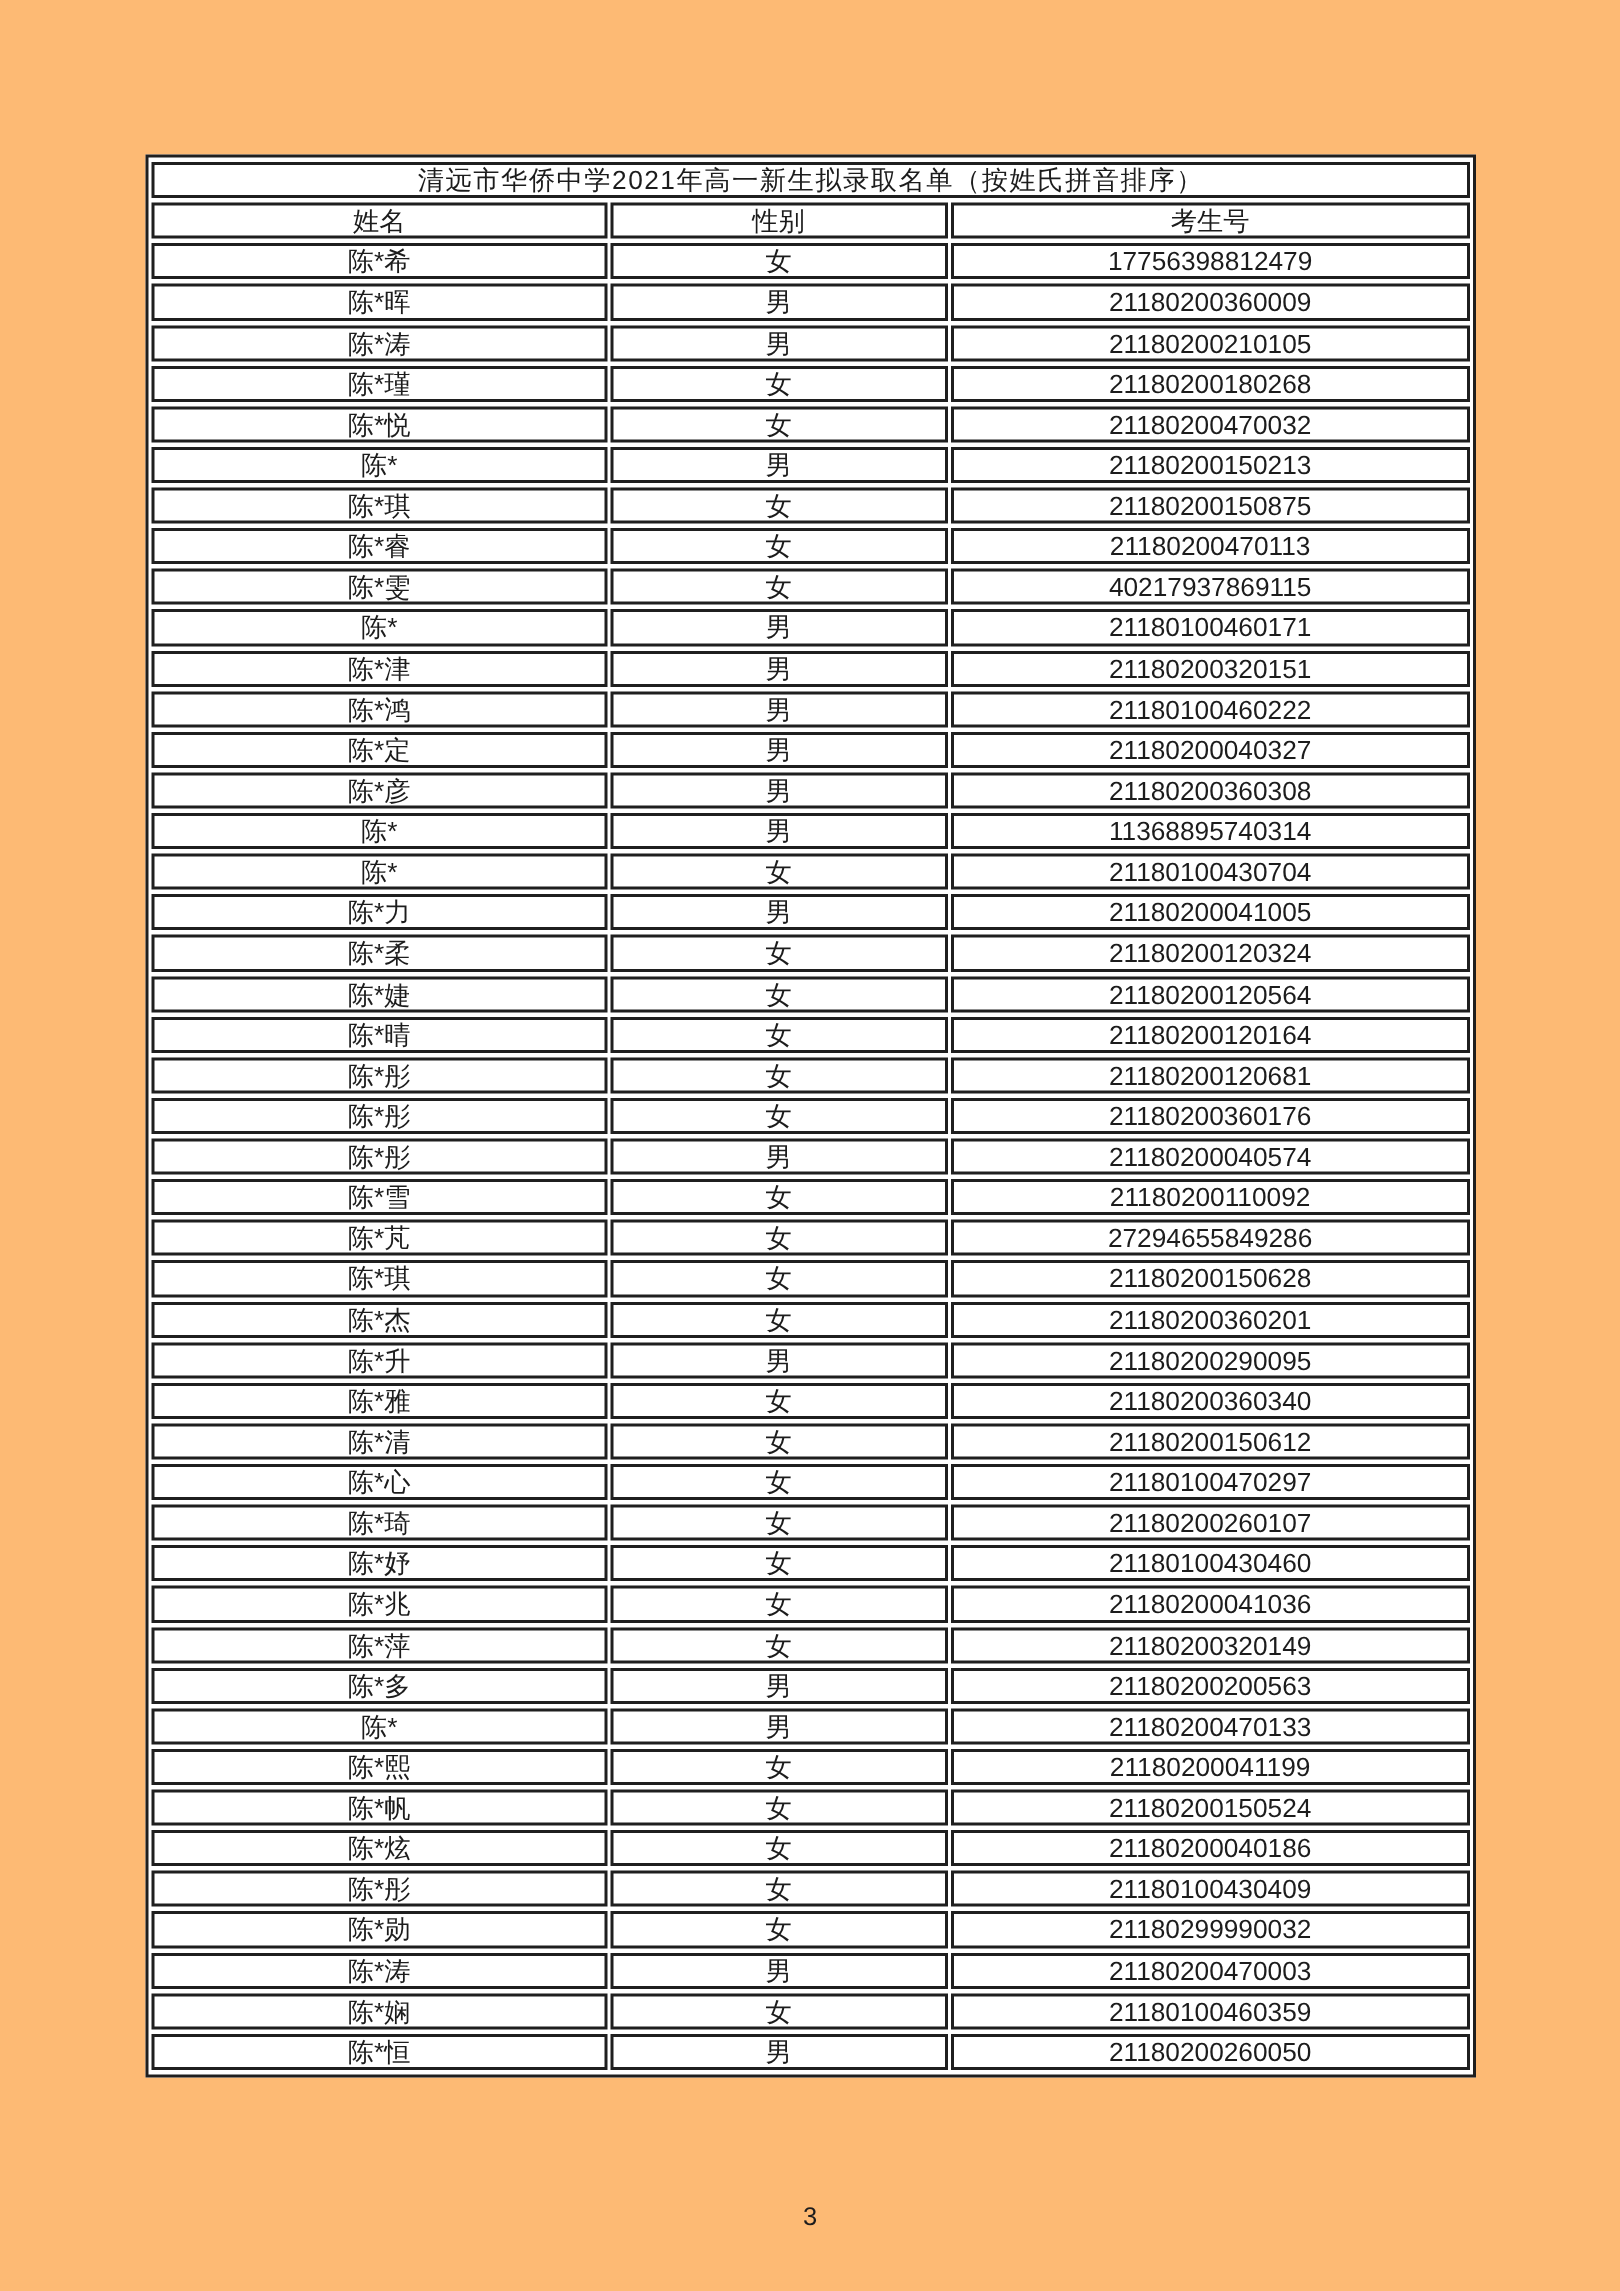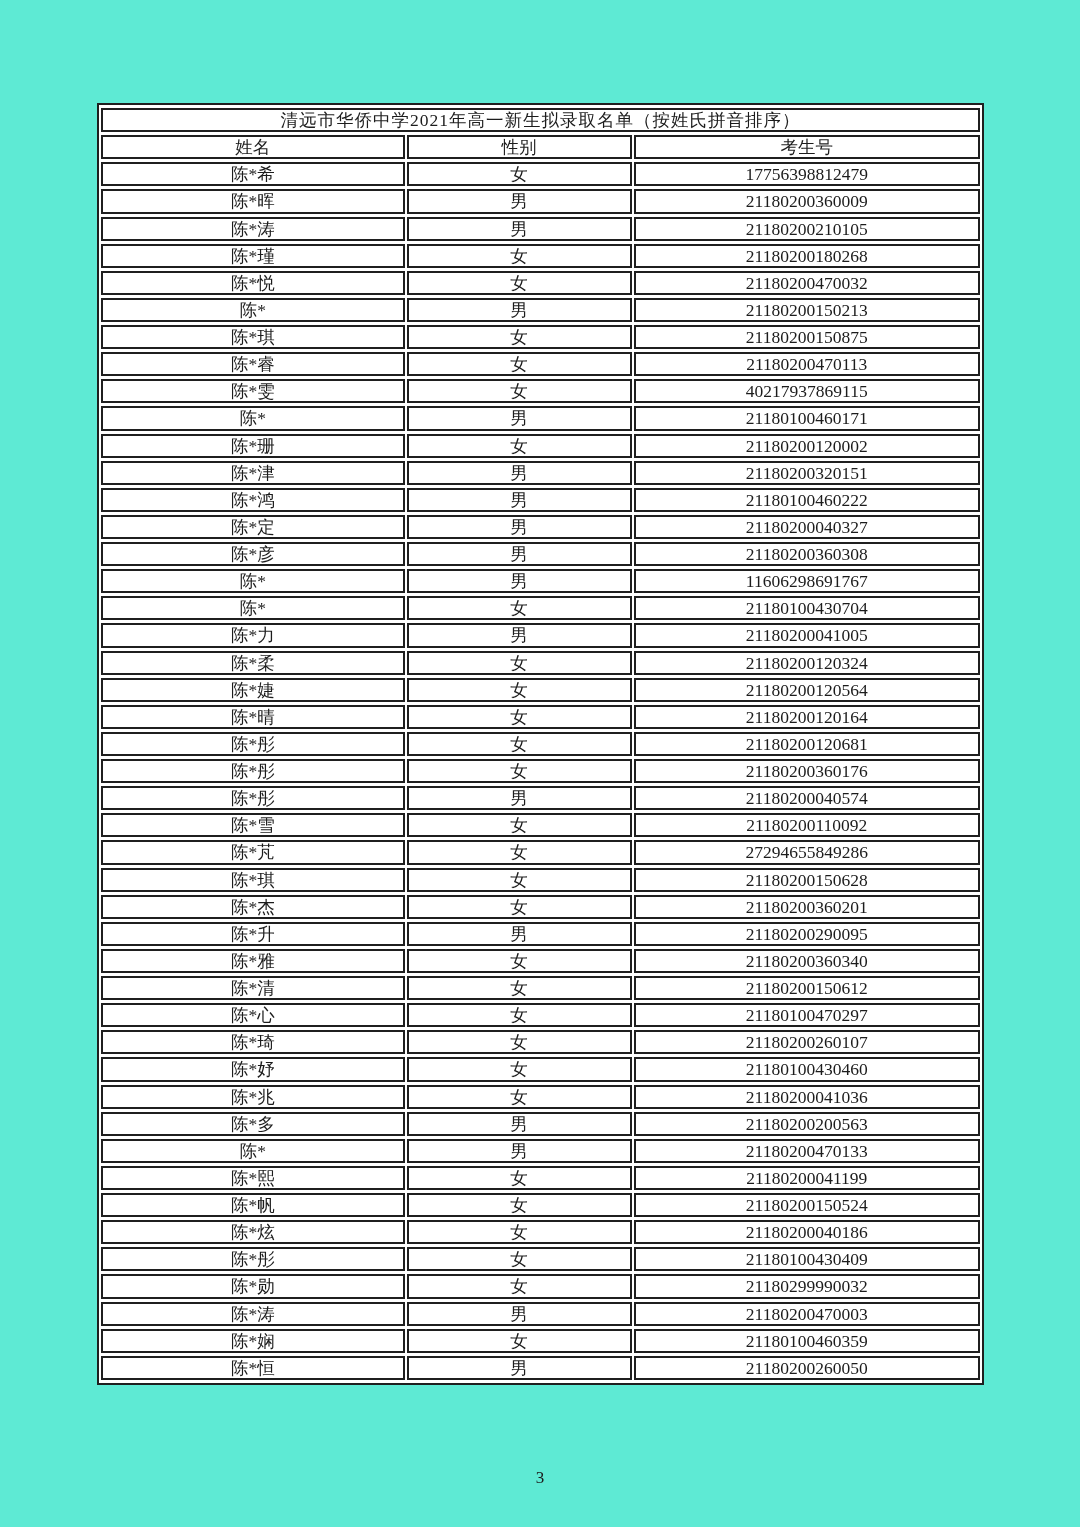--- a/index.html
+++ b/index.html
@@ -4,22 +4,22 @@
 <style>
   html, body {
     margin: 0;
     padding: 0;
     background: #ffffff;
   }
   .page {
     position: relative;
     width: 1080px;
     height: 1527px;
-    background: #5eead4;
-    font-family: Liberation Serif, serif;
+    background: #fdba74;
+    font-family: Liberation Sans, sans-serif;
     color: #1c1c1c;
     overflow: hidden;
   }
   table.admission {
     position: absolute;
     left: 97px;
     top: 103px;
     width: 887px;
     border-collapse: separate;
     border-spacing: 2px 3px;
@@ -122,25 +122,20 @@
           <td>陈*雯</td>
           <td>女</td>
           <td>40217937869115</td>
         </tr>
         <tr>
           <td>陈*</td>
           <td>男</td>
           <td>21180100460171</td>
         </tr>
         <tr>
-          <td>陈*珊</td>
-          <td>女</td>
-          <td>21180200120002</td>
-        </tr>
-        <tr>
           <td>陈*津</td>
           <td>男</td>
           <td>21180200320151</td>
         </tr>
         <tr>
           <td>陈*鸿</td>
           <td>男</td>
           <td>21180100460222</td>
         </tr>
         <tr>
@@ -149,21 +144,21 @@
           <td>21180200040327</td>
         </tr>
         <tr>
           <td>陈*彦</td>
           <td>男</td>
           <td>21180200360308</td>
         </tr>
         <tr>
           <td>陈*</td>
           <td>男</td>
-          <td>11606298691767</td>
+          <td>11368895740314</td>
         </tr>
         <tr>
           <td>陈*</td>
           <td>女</td>
           <td>21180100430704</td>
         </tr>
         <tr>
           <td>陈*力</td>
           <td>男</td>
           <td>21180200041005</td>
@@ -245,20 +240,25 @@
         </tr>
         <tr>
           <td>陈*妤</td>
           <td>女</td>
           <td>21180100430460</td>
         </tr>
         <tr>
           <td>陈*兆</td>
           <td>女</td>
           <td>21180200041036</td>
+        </tr>
+        <tr>
+          <td>陈*萍</td>
+          <td>女</td>
+          <td>21180200320149</td>
         </tr>
         <tr>
           <td>陈*多</td>
           <td>男</td>
           <td>21180200200563</td>
         </tr>
         <tr>
           <td>陈*</td>
           <td>男</td>
           <td>21180200470133</td>

